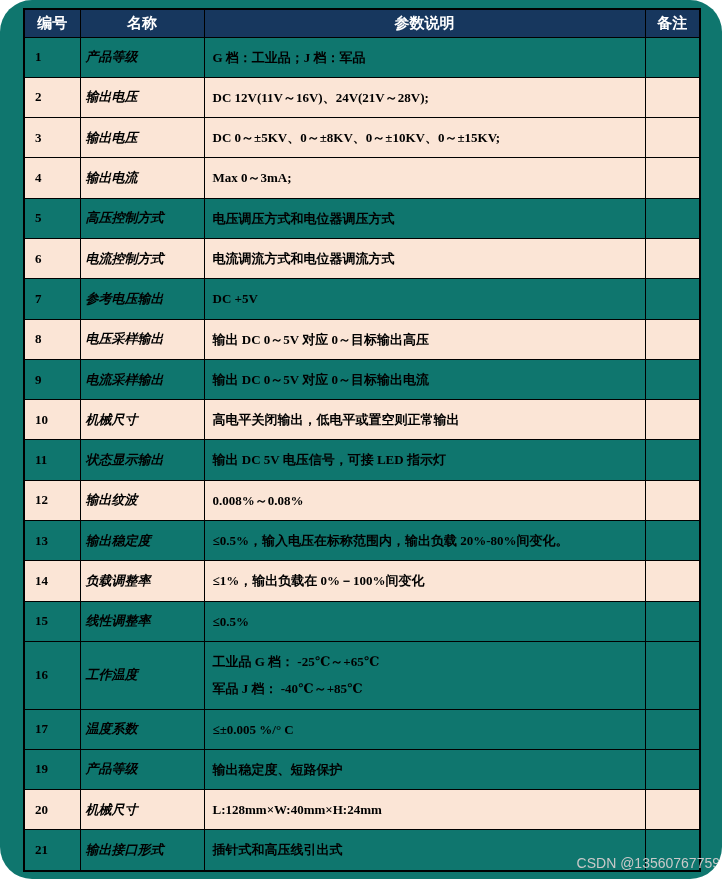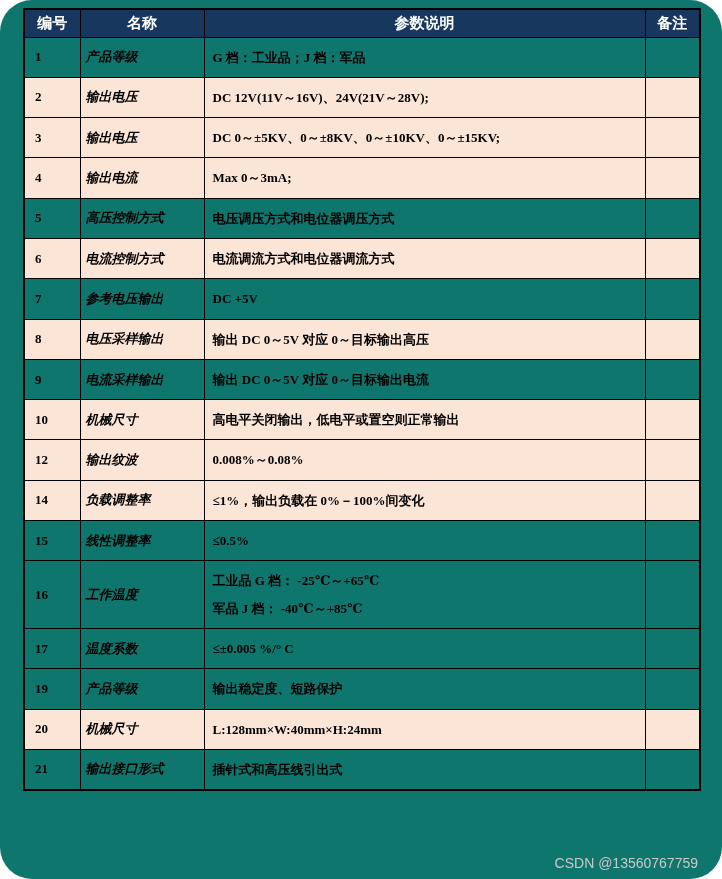--- a/index.html
+++ b/index.html
@@ -60,21 +60,21 @@
   td.cell-param {
     padding: 6px 8px;
     text-align: left;
     white-space: pre-line;
     line-height: 2.1;
     margin-top: 6px;
   }
   td.cell-note  { padding: 0 4px; }
   .watermark {
     position: absolute;
-    right: 24px;
+    right: 2px;
     bottom: 8px;
     font-family: "Liberation Sans", "DejaVu Sans", sans-serif;
     font-size: 14px;
     font-weight: normal;
     color: #c9c9c9;
     z-index: 5;
     pointer-events: none;
   }
 </style>
 </head>
@@ -151,24 +151,36 @@
           <td class="cell-name">电流采样输出</td>
           <td class="cell-param">输出 DC 0～5V 对应 0～目标输出电流</td>
           <td class="cell-note"></td>
         </tr>
         <tr class="shaded">
           <td class="cell-id">10</td>
           <td class="cell-name">机械尺寸</td>
           <td class="cell-param">高电平关闭输出，低电平或置空则正常输出</td>
           <td class="cell-note"></td>
         </tr>
+        <tr>
+          <td class="cell-id">11</td>
+          <td class="cell-name">状态显示输出</td>
+          <td class="cell-param">输出 DC 5V 电压信号，可接 LED 指示灯</td>
+          <td class="cell-note"></td>
+        </tr>
         <tr class="shaded">
           <td class="cell-id">12</td>
           <td class="cell-name">输出纹波</td>
           <td class="cell-param">0.008%～0.08%</td>
+          <td class="cell-note"></td>
+        </tr>
+        <tr>
+          <td class="cell-id">13</td>
+          <td class="cell-name">输出稳定度</td>
+          <td class="cell-param">≤0.5%，输入电压在标称范围内，输出负载 20%-80%间变化。</td>
           <td class="cell-note"></td>
         </tr>
         <tr class="shaded">
           <td class="cell-id">14</td>
           <td class="cell-name">负载调整率</td>
           <td class="cell-param">≤1%，输出负载在 0%－100%间变化</td>
           <td class="cell-note"></td>
         </tr>
         <tr>
           <td class="cell-id">15</td>

